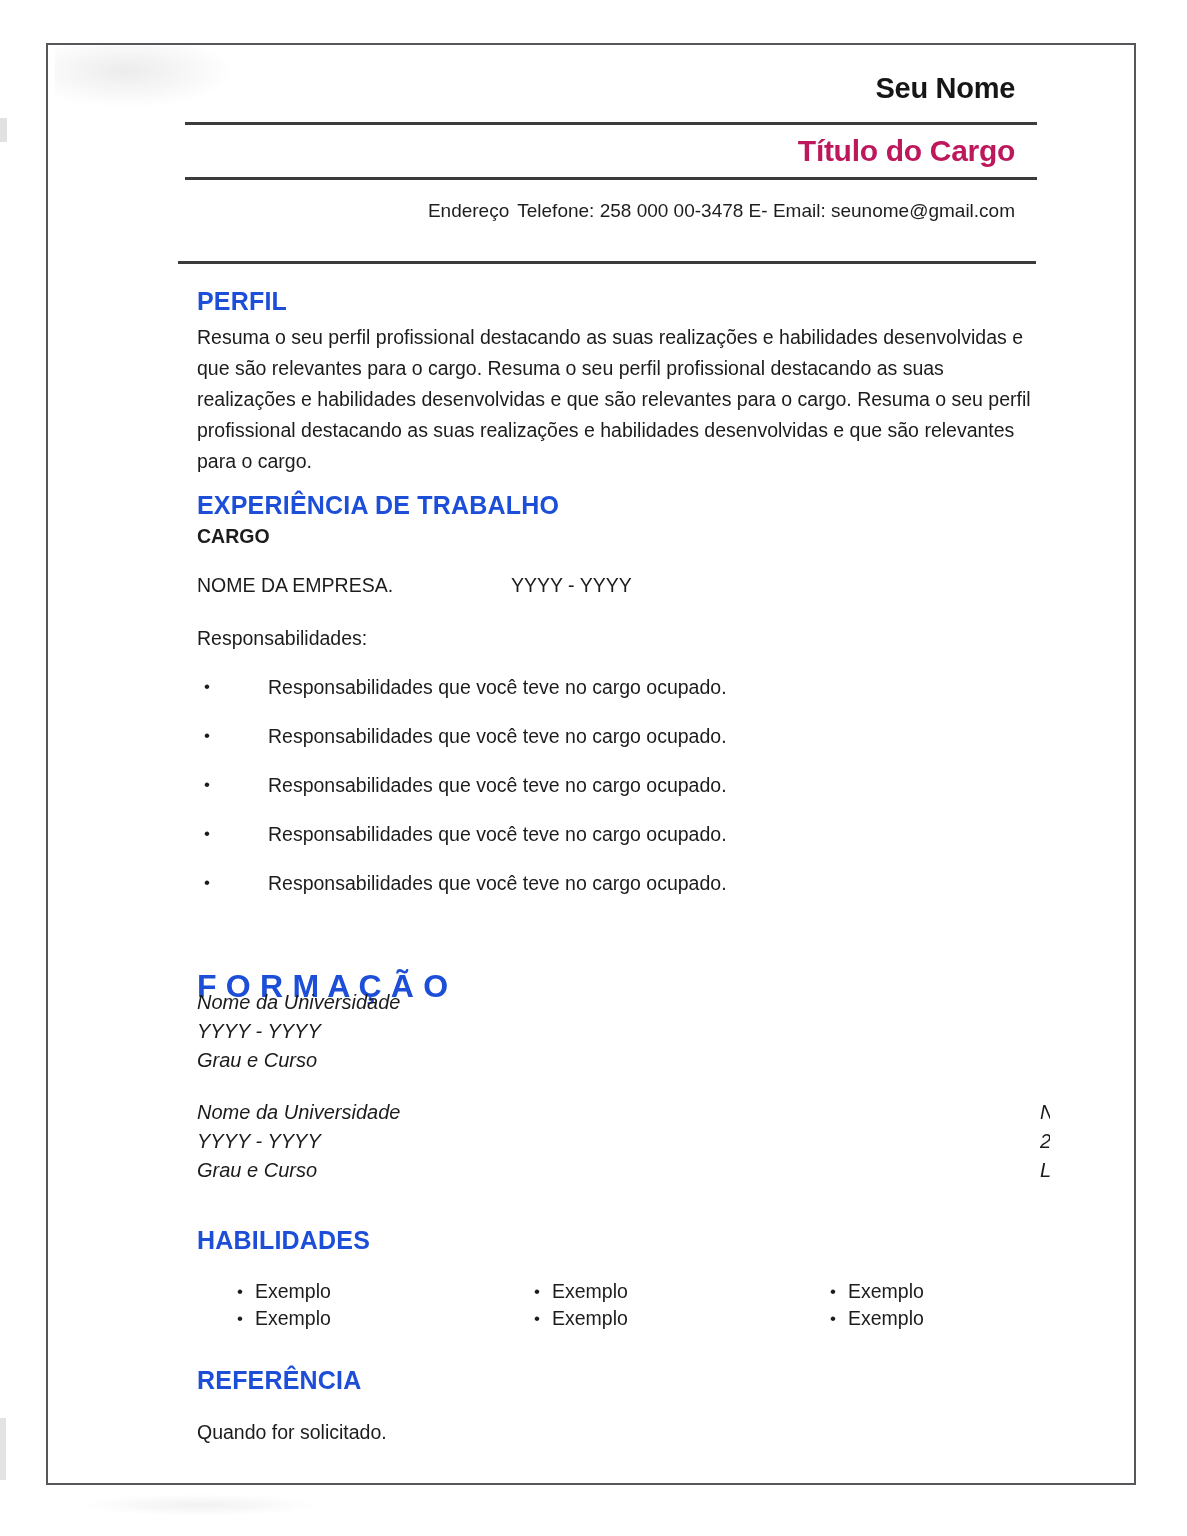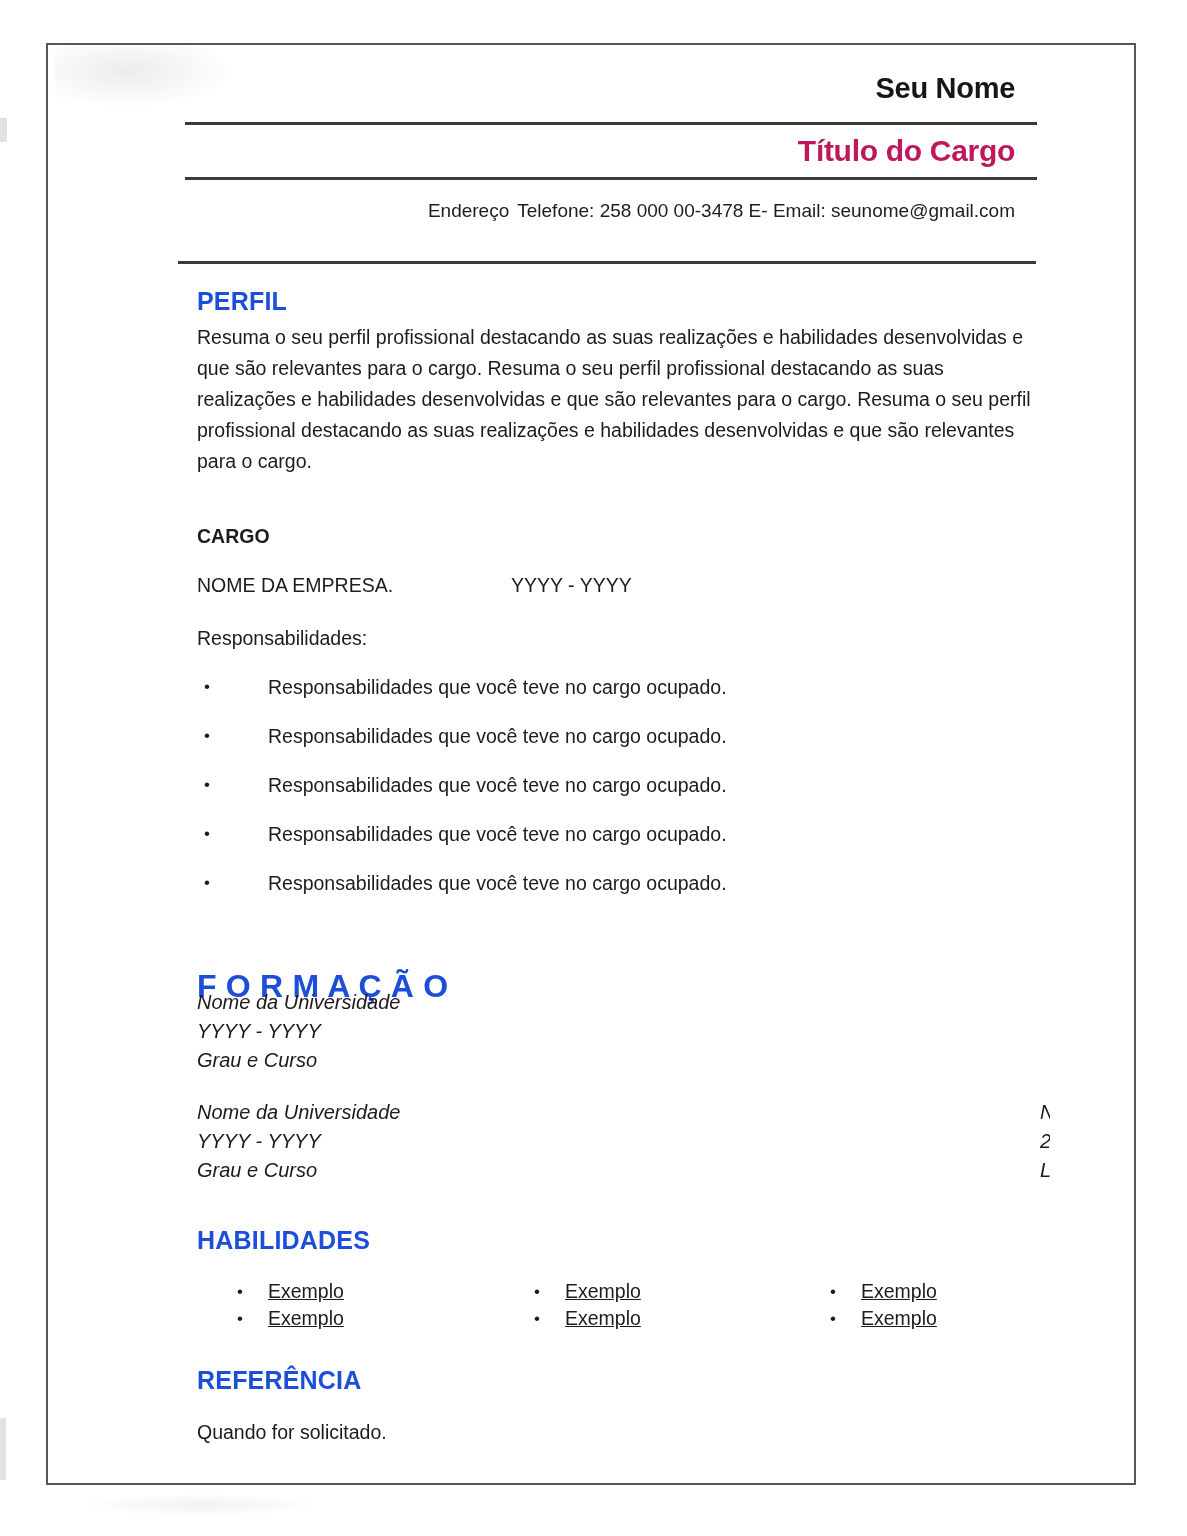--- a/index.html
+++ b/index.html
@@ -52,21 +52,21 @@
     position:absolute;left:1040px;top:1098px;width:10px;overflow:hidden;
     font-size:20px;font-style:italic;line-height:29px;color:#1b1b1b;white-space:nowrap;
   }
 
   .skills{position:absolute;top:1281px;font-size:19.5px;}
   .skills-col-1{left:237px;}
   .skills-col-2{left:534px;}
   .skills-col-3{left:830px;}
   .skill-item{display:flex;align-items:flex-start;line-height:21px;margin-bottom:6px;}
   .skill-item .dot{width:12px;font-size:17px;}
-  .skill-item .txt{margin-left:19px;text-decoration:underline;}
+  .skill-item .txt{margin-left:6px;}
 
   .ref-body{top:1421px;}
 
   
   .smudge{position:absolute;pointer-events:none;}
   .smudge-tl{left:55px;top:46px;width:180px;height:62px;
     background:radial-gradient(ellipse at 40% 40%, rgba(120,120,120,0.14), rgba(120,120,120,0) 70%);}
   .smudge-left{left:0;top:118px;width:7px;height:24px;background:#d9d9d9;opacity:.8;}
   .smudge-bl{left:0;top:1418px;width:6px;height:62px;background:#e0e0e0;opacity:.9;}
   .smudge-bottom{left:80px;top:1494px;width:240px;height:22px;
@@ -89,20 +89,21 @@
   <div class="center-band job-title">Título do Cargo</div>
   <div class="rule rule-2"></div>
   <div class="center-band contact">
     <span class="addr">Endereço</span><span>Telefone: 258 000 00-3478 E- Email: seunome@gmail.com</span>
   </div>
   <div class="rule rule-3"></div>
 
   <div class="h-sec h-perfil">PERFIL</div>
   <div class="body-text profile-body">Resuma o seu perfil profissional destacando as suas realizações e habilidades desenvolvidas e que são relevantes para o cargo. Resuma o seu perfil profissional destacando as suas realizações e habilidades desenvolvidas e que são relevantes para o cargo. Resuma o seu perfil profissional destacando as suas realizações e habilidades desenvolvidas e que são relevantes para o cargo.</div>
 
+  <div class="h-sec h-exp">EXPERIÊNCIA DE TRABALHO</div>
   <div class="body-text role">CARGO</div>
   <div class="body-text company-row">
     <span>NOME DA EMPRESA.</span>
     <span class="period-exp">YYYY - YYYY</span>
   </div>
   <div class="body-text resp-label">Responsabilidades:</div>
 
   <ul class="bullets">
     <li>
       <span class="dot">•</span>

